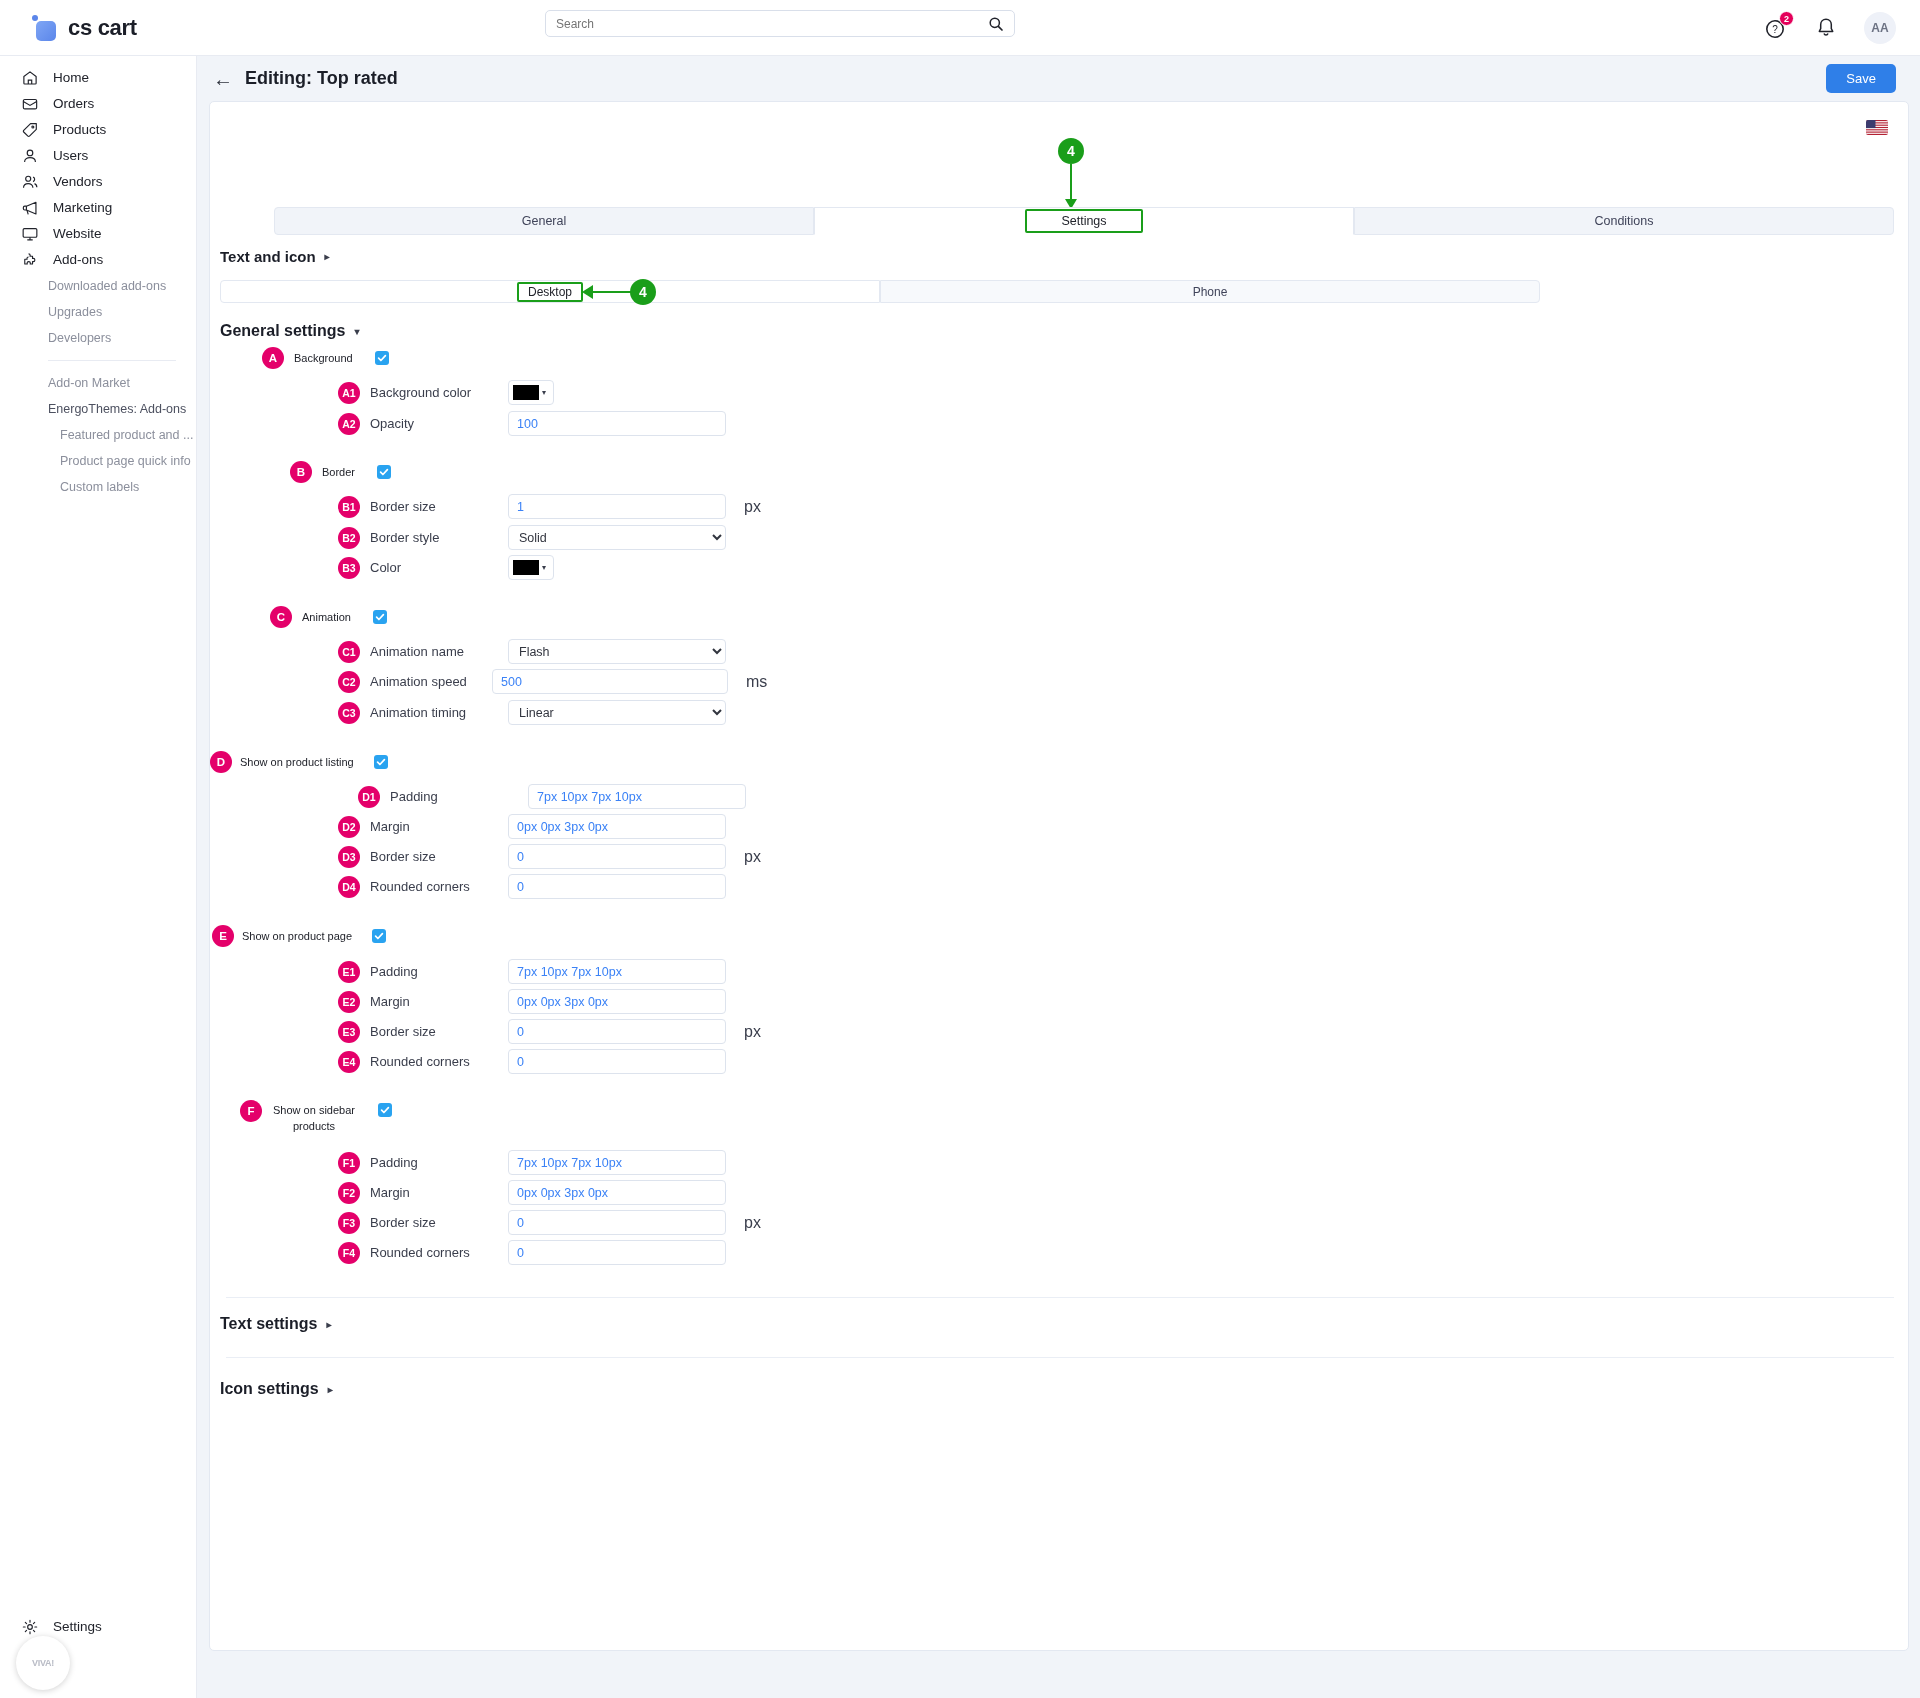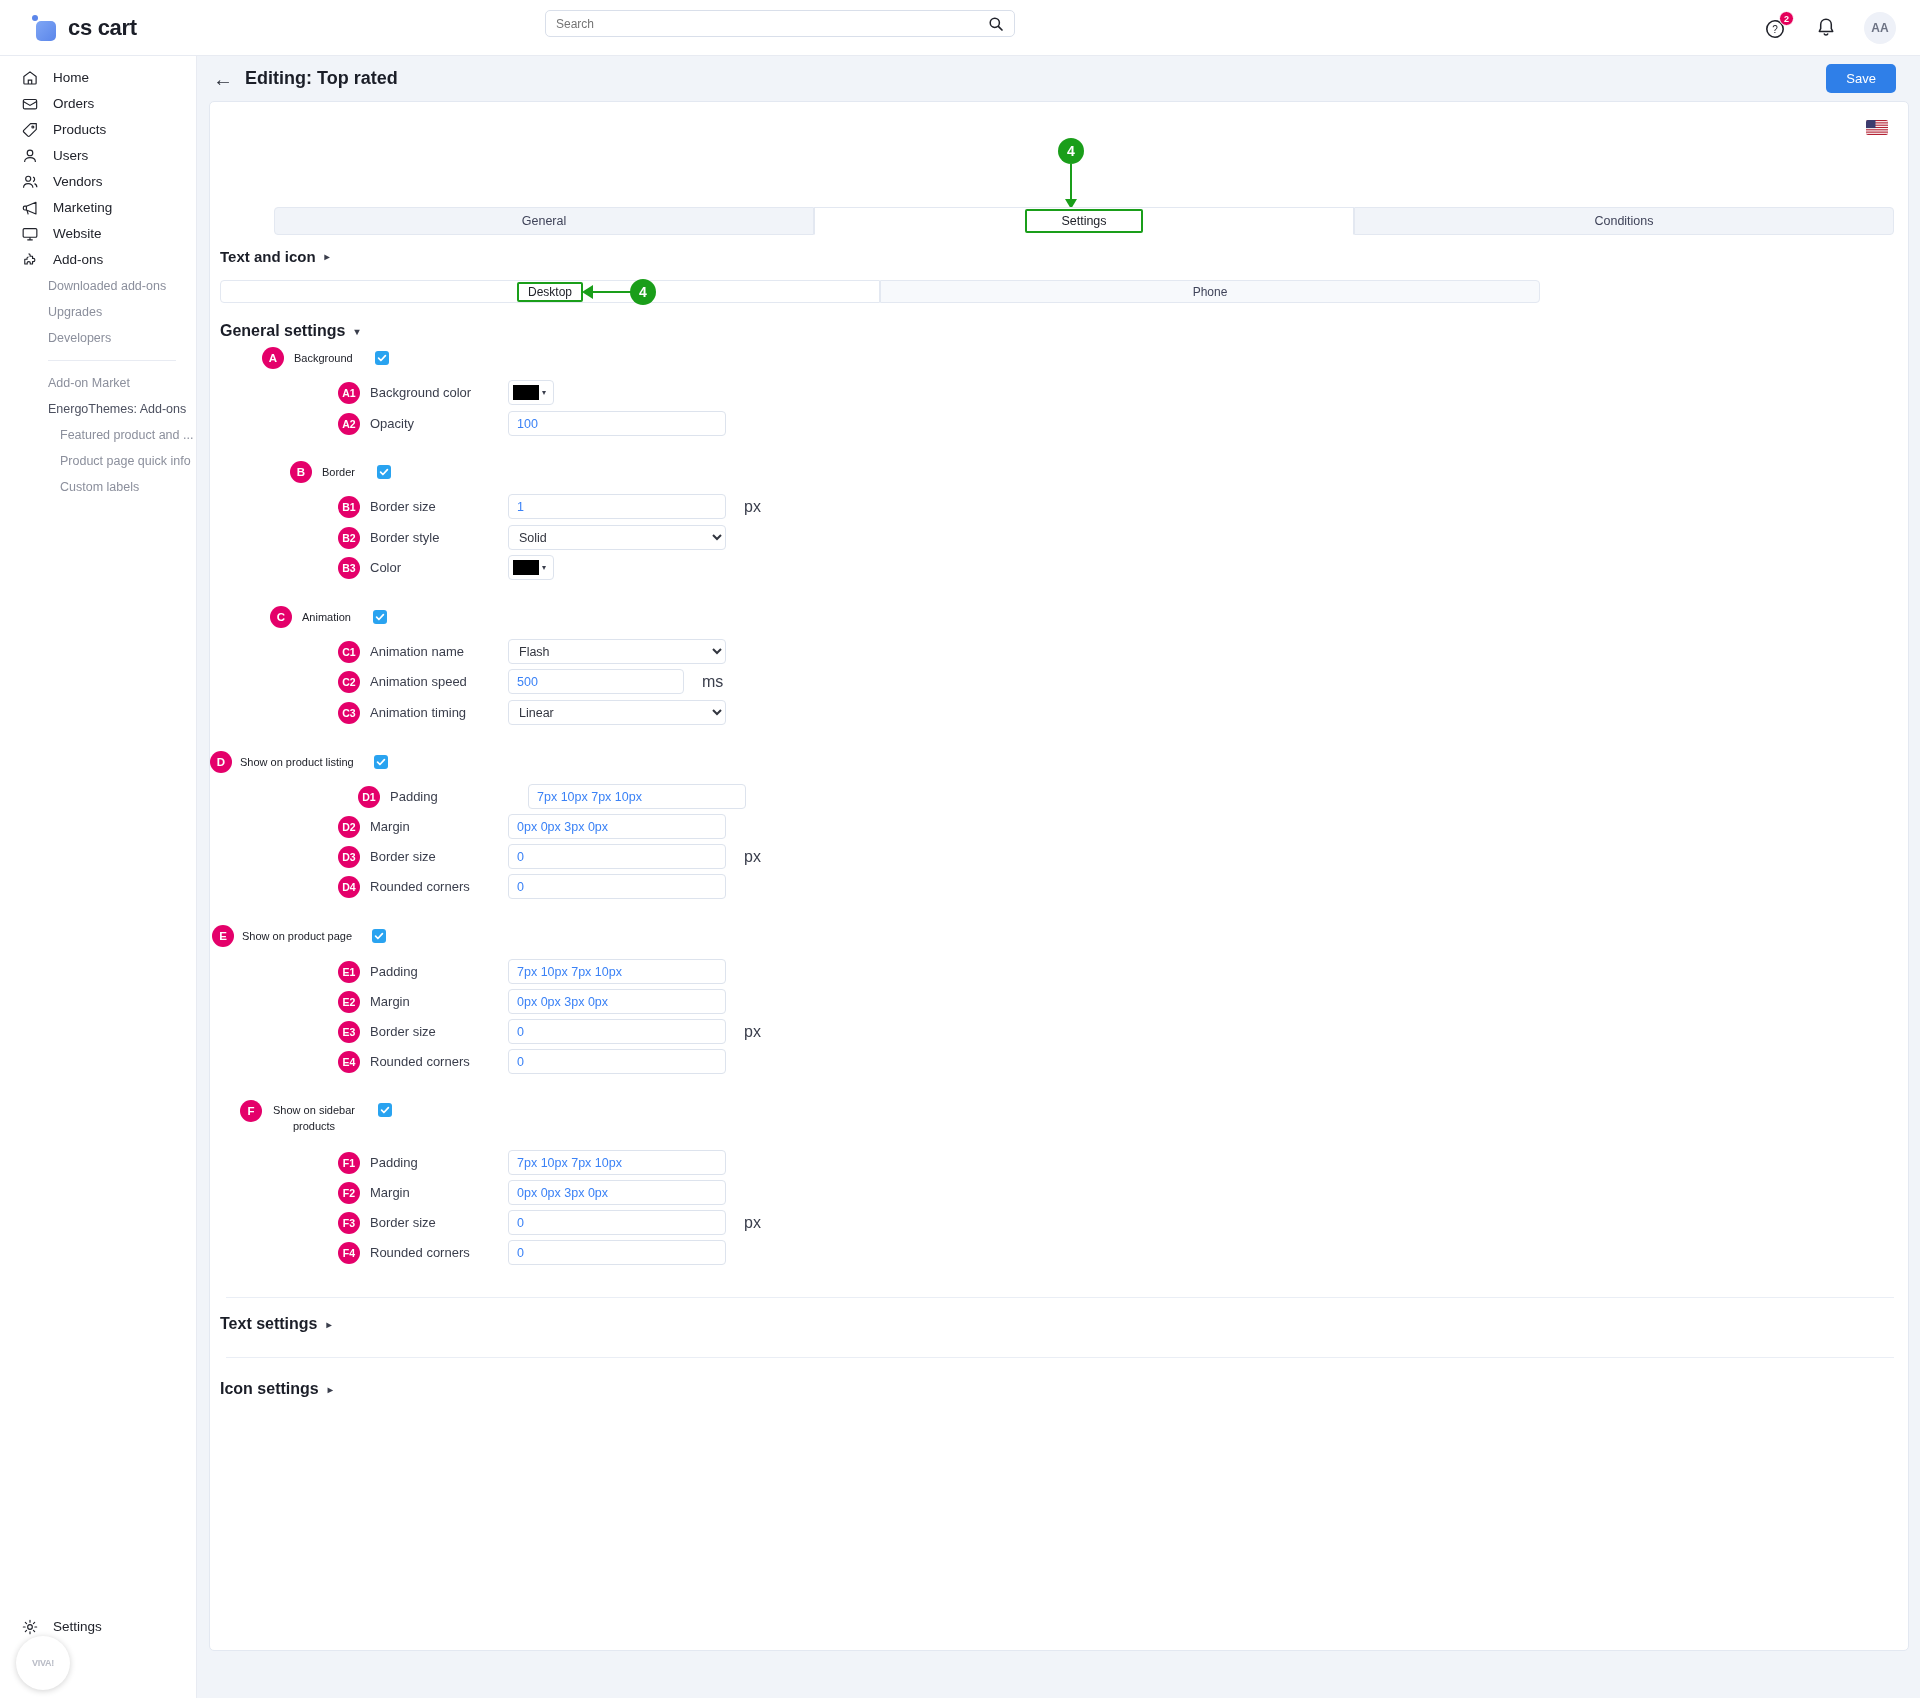--- a/index.html
+++ b/index.html
@@ -529,21 +529,21 @@
       <span class="mk sm">C1</span>
       <span class="row-label" style="width:110px;">Animation name</span>
       <select class="selinput" style="width:218px; margin-left:18px;">
         <option>Flash</option>
       </select>
     </div>
 
     <div class="row" style="left:128px; top:567px; gap:10px;">
       <span class="mk sm">C2</span>
       <span class="row-label" style="width:110px;">Animation speed</span>
-      <input class="txtinput" style="width: 176px; margin-left: 18px;" value="500">
+      <input class="txtinput" style="width: 236px; margin-left: 2px;" value="500">
       <span class="unit">ms</span>
     </div>
 
     <div class="row" style="left:128px; top:598px; gap:10px;">
       <span class="mk sm">C3</span>
       <span class="row-label" style="width:110px;">Animation timing</span>
       <select class="selinput" style="width:218px; margin-left:18px;">
         <option>Linear</option>
       </select>
     </div>

